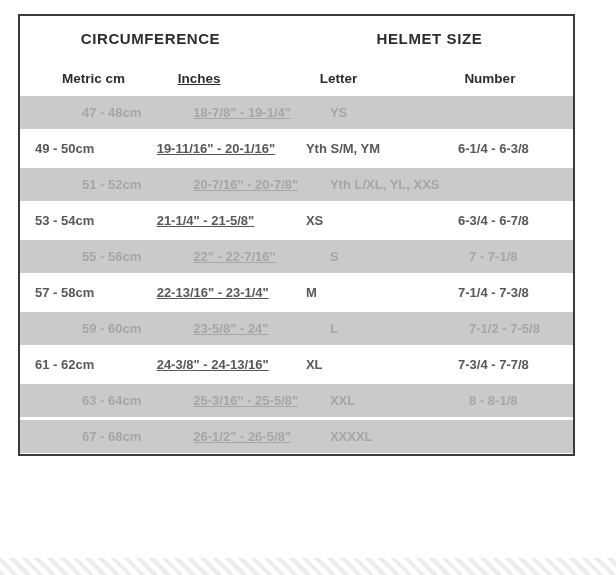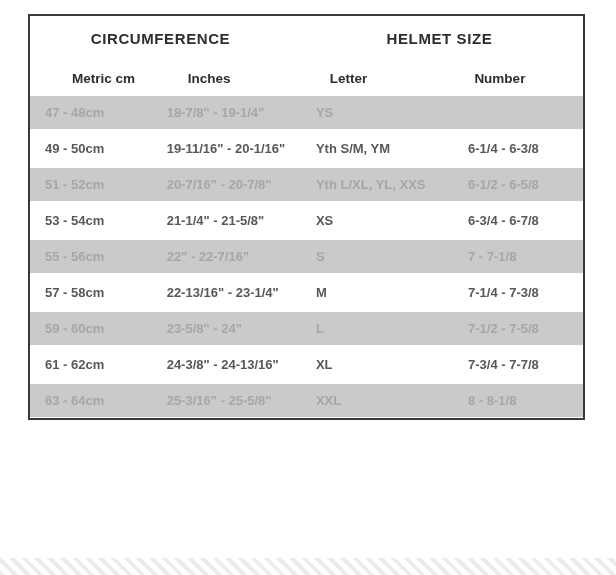--- a/index.html
+++ b/index.html
@@ -10,21 +10,21 @@
     --header-text:#2d2d2d;
     --hatch-stripe:#ececec;
     --page-bg:#ffffff;
   }
   *{box-sizing:border-box;margin:0;padding:0;}
   html,body{width:616px;height:575px;background:var(--page-bg);overflow:hidden;}
   body{font-family:"Liberation Sans", sans-serif;position:relative;}
 
   .size-table{
     position:absolute;
-    left:28px; top:14px;
+    left:18px; top:14px;
     width:557px;
     border:2px solid var(--border-color);
     background:#ffffff;
     padding-bottom:1px;
   }
 
   .group-header-row{
     display:flex;
     height:44px;
     align-items:center;
@@ -48,38 +48,39 @@
     margin-left:27px;
   }
   .col-header-row .cell{
     font-weight:bold;
     font-size:13.5px;
     color:var(--header-text);
   }
 
   .cell{padding-left:15px;}
   .c1{width:22%;}
-  .c2{width:27%;}
+  .c2{width:27%;text-decoration:underline;}
   .c3{width:27.5%;}
   .c4{width:23.5%;}
 
   .row{
     display:flex;
     height:33px;
     align-items:center;
     background:#ffffff;
     margin-bottom:3px;
     color:var(--plain-row-text);
     font-weight:bold;
     font-size:13px;
   }
   .row:last-child{margin-bottom:0;}
   .row.shaded{
     background:var(--shaded-row-bg);
     color:var(--shaded-row-text);
+    padding-left:47px;
   }
 
   .hatch-footer{
     position:absolute;
     left:0; bottom:0;
     width:616px; height:17px;
     background:repeating-linear-gradient(
       45deg,
       var(--hatch-stripe) 0px,
       var(--hatch-stripe) 4px,
@@ -114,21 +115,20 @@
       <div class="row">
         <div class="cell c1">49 - 50cm</div>
         <div class="cell c2">19-11/16" - 20-1/16"</div>
         <div class="cell c3">Yth S/M, YM</div>
         <div class="cell c4">6-1/4 - 6-3/8</div>
       </div>
       <div class="row shaded">
         <div class="cell c1">51 - 52cm</div>
         <div class="cell c2">20-7/16" - 20-7/8"</div>
         <div class="cell c3">Yth L/XL, YL, XXS</div>
-        <div class="cell c4">6-1/2 - 6-5/8</div>
       </div>
       <div class="row">
         <div class="cell c1">53 - 54cm</div>
         <div class="cell c2">21-1/4" - 21-5/8"</div>
         <div class="cell c3">XS</div>
         <div class="cell c4">6-3/4 - 6-7/8</div>
       </div>
       <div class="row shaded">
         <div class="cell c1">55 - 56cm</div>
         <div class="cell c2">22" - 22-7/16"</div>
@@ -152,17 +152,23 @@
         <div class="cell c2">24-3/8" - 24-13/16"</div>
         <div class="cell c3">XL</div>
         <div class="cell c4">7-3/4 - 7-7/8</div>
       </div>
       <div class="row shaded">
         <div class="cell c1">63 - 64cm</div>
         <div class="cell c2">25-3/16" - 25-5/8"</div>
         <div class="cell c3">XXL</div>
         <div class="cell c4">8 - 8-1/8</div>
       </div>
+      <div class="row shaded">
+        <div class="cell c1">67 - 68cm</div>
+        <div class="cell c2">26-1/2" - 26-5/8"</div>
+        <div class="cell c3">XXXXL</div>
+        <div class="cell c4"></div>
+      </div>
     </div>
 
 </div>
 
 <div class="hatch-footer"></div>
 
 </body></html>

